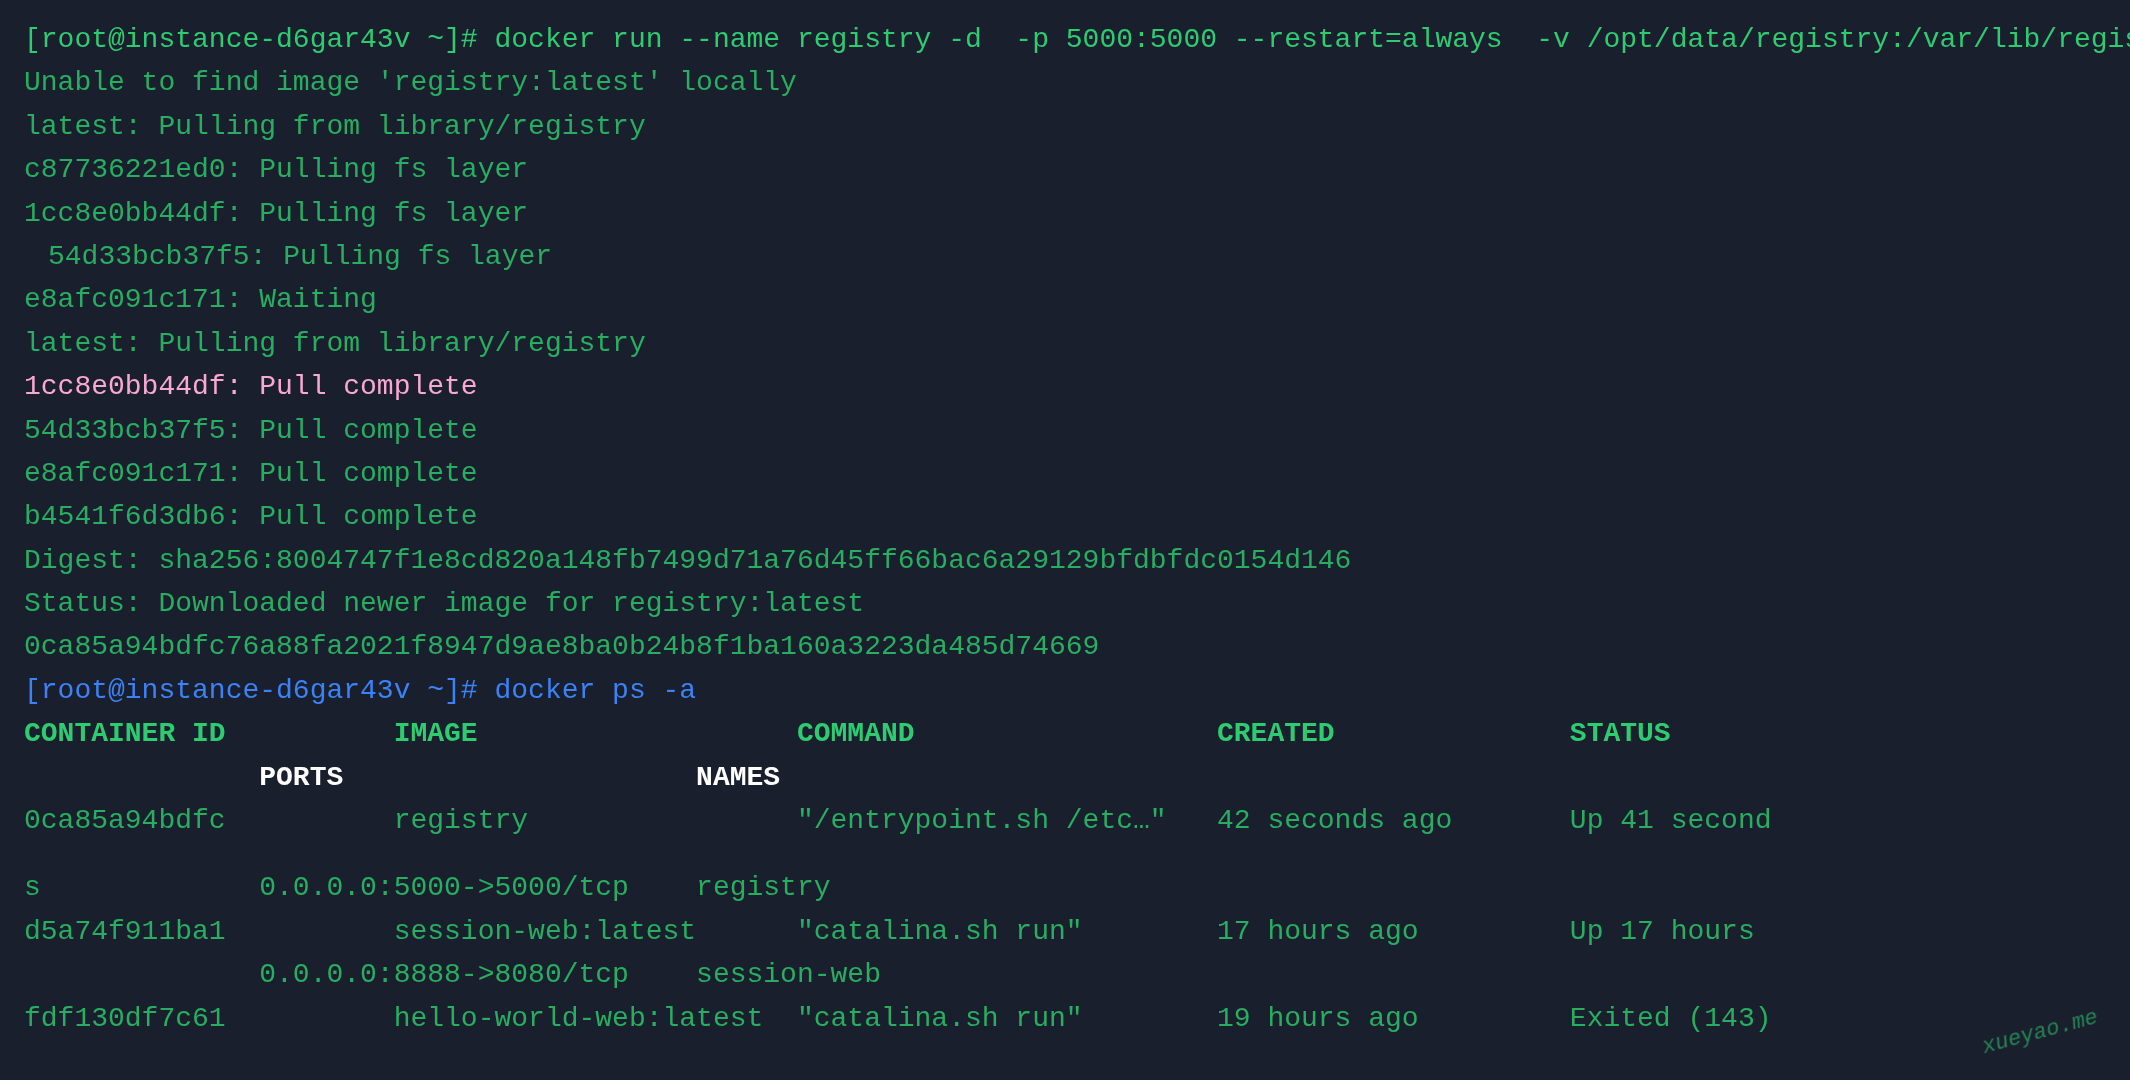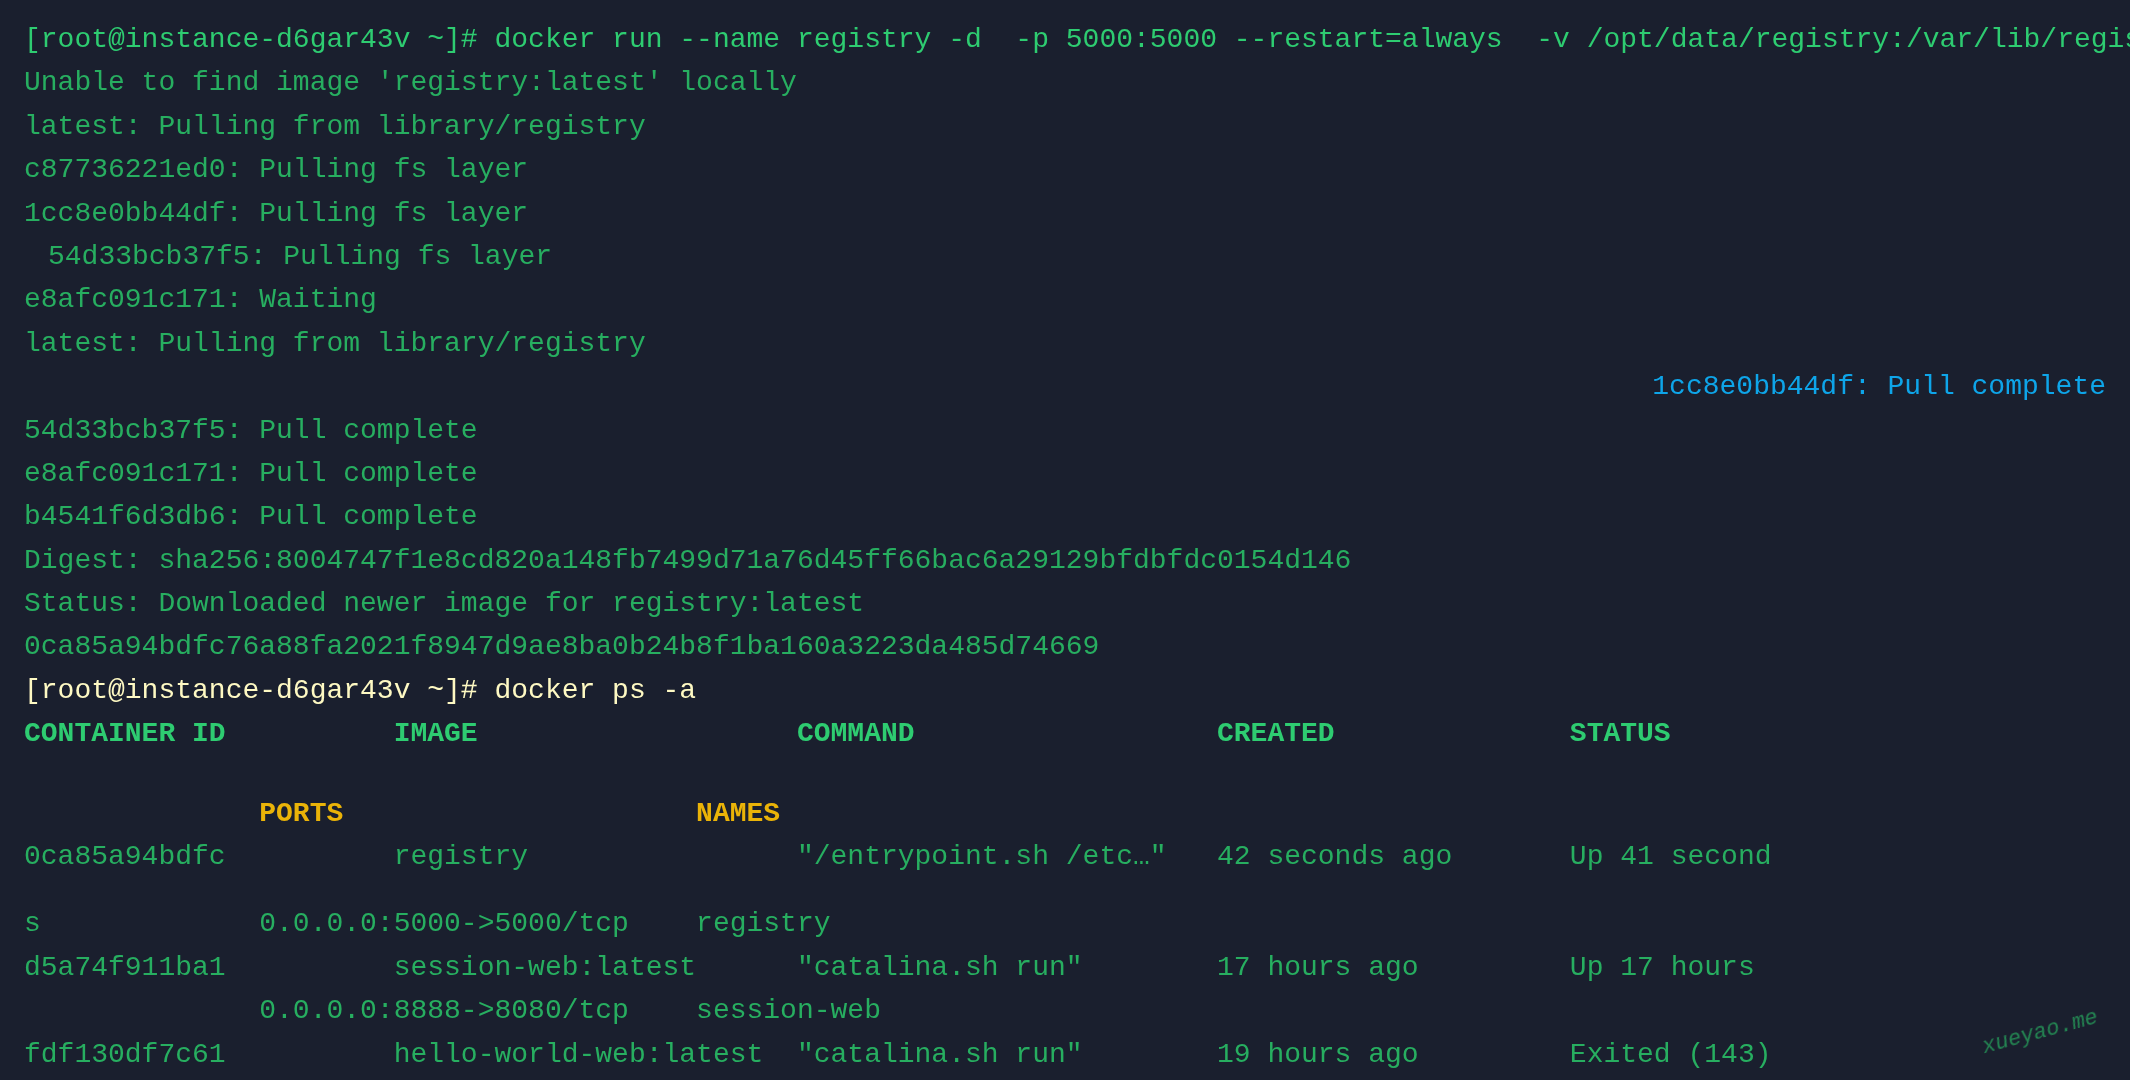--- a/index.html
+++ b/index.html
@@ -38,30 +38,30 @@
 
 <div id="terminal-output">
     <span class="terminal-line" style="color: rgb(46, 204, 113);">[root@instance-d6gar43v ~]# docker run --name registry -d  -p 5000:5000 --restart=always  -v /opt/data/registry:/var/lib/registry registry</span>
     <span class="terminal-line" style="color: rgb(39, 174, 96);">Unable to find image 'registry:latest' locally</span>
     <span class="terminal-line" style="color: rgb(39, 174, 96);">latest: Pulling from library/registry</span>
     <span class="terminal-line" style="color: rgb(39, 174, 96);">c87736221ed0: Pulling fs layer</span>
     <span class="terminal-line" style="color: rgb(39, 174, 96);">1cc8e0bb44df: Pulling fs layer</span>
     <span class="terminal-line" style="color: rgb(39, 174, 96); margin-left: 24px;">54d33bcb37f5: Pulling fs layer</span>
     <span class="terminal-line" style="color: rgb(39, 174, 96);">e8afc091c171: Waiting</span>
     <span class="terminal-line" style="color: rgb(39, 174, 96);">latest: Pulling from library/registry</span>
-    <span class="terminal-line" style="color: #0ea5e9; text-align: right;">1cc8e0bb44df: Pull complete</span>
+    <span class="terminal-line" style="color: #f9a8d4;">1cc8e0bb44df: Pull complete</span>
     <span class="terminal-line" style="color: rgb(39, 174, 96);">54d33bcb37f5: Pull complete</span>
     <span class="terminal-line" style="color: rgb(39, 174, 96);">e8afc091c171: Pull complete</span>
     <span class="terminal-line" style="color: rgb(39, 174, 96);">b4541f6d3db6: Pull complete</span>
     <span class="terminal-line" style="color: rgb(39, 174, 96);">Digest: sha256:8004747f1e8cd820a148fb7499d71a76d45ff66bac6a29129bfdbfdc0154d146</span>
     <span class="terminal-line" style="color: rgb(39, 174, 96);">Status: Downloaded newer image for registry:latest</span>
     <span class="terminal-line" style="color: rgb(39, 174, 96);">0ca85a94bdfc76a88fa2021f8947d9ae8ba0b24b8f1ba160a3223da485d74669</span>
-    <span class="terminal-line" style="color: #fef9c3;">[root@instance-d6gar43v ~]# docker ps -a</span>
+    <span class="terminal-line" style="color: #3b82f6;">[root@instance-d6gar43v ~]# docker ps -a</span>
     <span class="terminal-line" style="color: rgb(46, 204, 113); font-weight: bold;">CONTAINER ID          IMAGE                   COMMAND                  CREATED              STATUS</span>
-    <span class="terminal-line" style="color: #eab308; font-weight: bold; margin-top: 36px;">              PORTS                     NAMES</span>
+    <span class="terminal-line" style="color: #ffffff; font-weight: bold;">              PORTS                     NAMES</span>
     <span class="terminal-line" style="color: rgb(39, 174, 96);">0ca85a94bdfc          registry                "/entrypoint.sh /etc…"   42 seconds ago       Up 41 second</span>
     <span class="terminal-line" style="color: rgb(39, 174, 96); margin-top: 24px;">s             0.0.0.0:5000-&gt;5000/tcp    registry</span>
     <span class="terminal-line" style="color: rgb(39, 174, 96);">d5a74f911ba1          session-web:latest      "catalina.sh run"        17 hours ago         Up 17 hours</span>
     <span class="terminal-line" style="color: rgb(39, 174, 96);">              0.0.0.0:8888-&gt;8080/tcp    session-web</span>
     <span class="terminal-line" style="color: rgb(39, 174, 96);">fdf130df7c61          hello-world-web:latest  "catalina.sh run"        19 hours ago         Exited (143)</span>
   </div>
 
 <div class="watermark">xueyao.me</div>
 
 </body></html>

